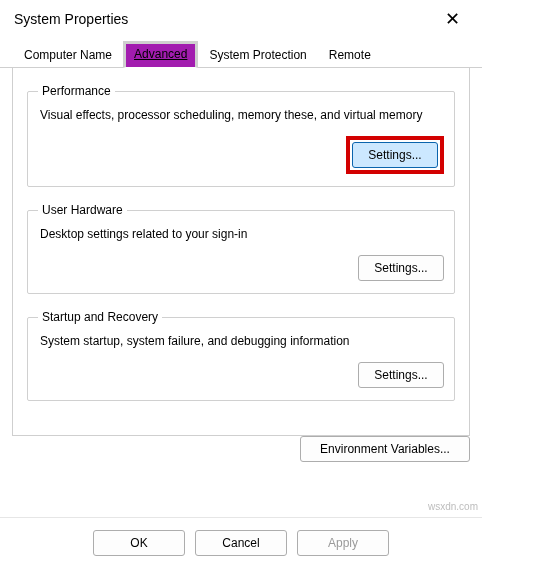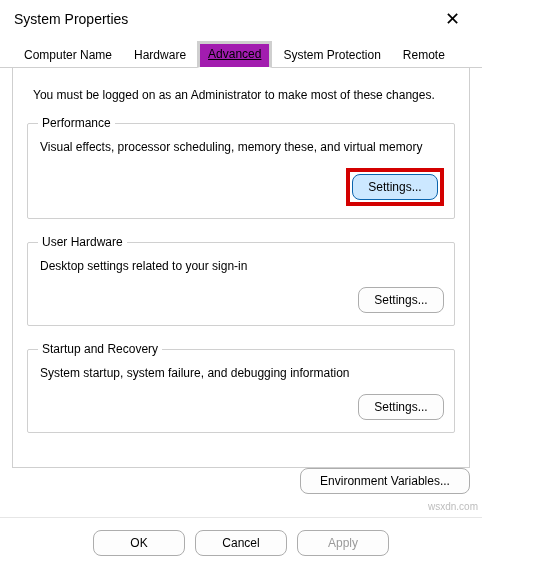--- a/index.html
+++ b/index.html
@@ -61,21 +61,21 @@
     }
     legend { padding: 0 4px; font-size: 12px; }
     .group-desc { margin: 2px 2px 14px 2px; font-size: 12px; }
     .btn-row { display: flex; justify-content: flex-end; }
     button.winbtn {
       min-width: 86px;
       padding: 5px 14px;
       font-family: inherit;
       font-size: 12px;
       border: 1px solid #adadad;
-      border-radius: 8px;
+      border-radius: 3px;
       background: #fdfdfd;
       cursor: pointer;
     }
     .perf-highlight {
       border: 4px solid #d30000;
       padding: 2px;
       display: inline-block;
     }
     .perf-highlight button { background: #cce8ff; border-color: #0a64ad; }
     .env-row { text-align: right; margin: 0 12px 22px 12px; }
@@ -102,28 +102,26 @@
 
 <div class="window">
 
   <div class="titlebar">
     <span class="title">System Properties</span>
     <span class="close">✕</span>
   </div>
 
   <div class="tabs">
     <div class="tab">Computer Name</div>
-    <div class="tab">Hardware</div>
     <div class="tab active tab-highlight">Advanced</div>
     <div class="tab">System Protection</div>
     <div class="tab">Remote</div>
   </div>
 
   <div class="pane">
-    <div class="admin-note">You must be logged on as an Administrator to make most of these changes.</div>
 
     <fieldset>
       <legend>Performance</legend>
       <div class="group-desc">Visual effects, processor scheduling, memory these, and virtual memory</div>
       <div class="btn-row">
         <span class="perf-highlight">
           <button class="winbtn">Settings...</button>
         </span>
       </div>
     </fieldset>

